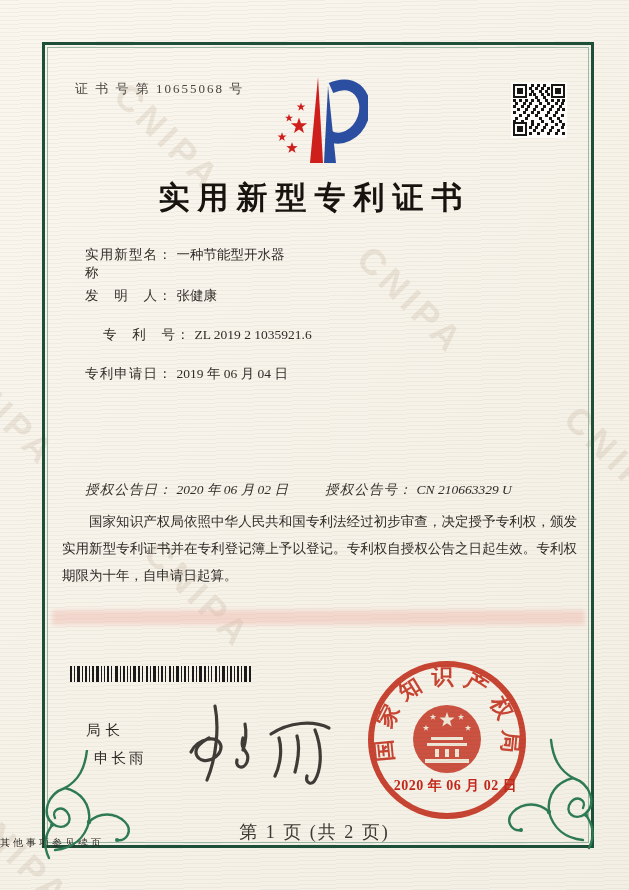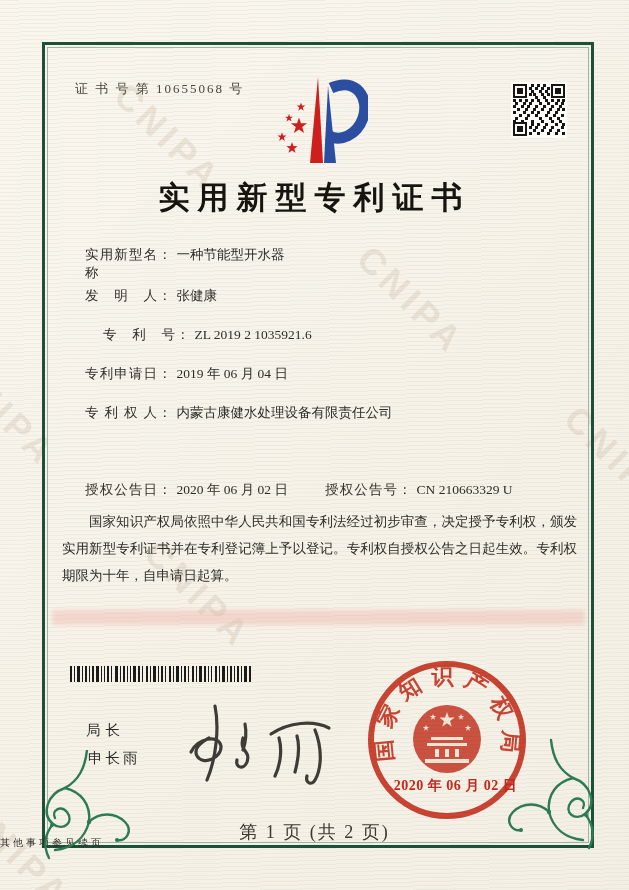--- a/index.html
+++ b/index.html
@@ -28,21 +28,21 @@
   .fcolon{display:inline-block;vertical-align:top;margin:0 5px 0 1px;}
   .fvalue{display:inline-block;vertical-align:top;white-space:pre-line;max-width:370px;}
   .fpair2{position:absolute;left:240px;top:0;}
   .bodytext{position:absolute;left:62px;right:52px;top:508px;font-size:13.5px;
     line-height:27px;text-align:justify;color:#2f2c28;}
   .bodytext p{margin:0;text-indent:2em;}
   .pinkband{position:absolute;left:52px;right:44px;top:610px;height:15px;
     background:#eeb2a8;opacity:.42;filter:blur(2px);border-radius:3px;}
   .barcode{position:absolute;left:70px;top:666px;}
   .sig-title{position:absolute;left:86px;top:721px;font-size:14.5px;letter-spacing:5px;}
-  .sig-name{position:absolute;left:88px;top:749px;font-size:14.5px;letter-spacing:3px;}
+  .sig-name{position:absolute;left:94px;top:749px;font-size:14.5px;letter-spacing:3px;}
   .signature{position:absolute;left:175px;top:700px;}
   .seal{position:absolute;left:362px;top:655px;mix-blend-mode:multiply;opacity:.93;}
   .seal-date{position:absolute;left:378px;top:777px;width:155px;text-align:center;
     color:#c3271b;font-size:14px;font-weight:bold;letter-spacing:.5px;z-index:5;}
   .pagenum{position:absolute;left:0;right:0;top:820px;text-align:center;
     font-size:18px;letter-spacing:2px;color:#3c3833;}
   .footnote{position:absolute;left:0;right:0;top:836px;
     font-size:10px;letter-spacing:3px;color:#2f2c28;}
   .flourish{position:absolute;z-index:4;}
 </style>
@@ -125,24 +125,21 @@
   </div>
   <div class="frow" style="top:246px;">
     <span class="flabel">实用新型名称</span><span class="fcolon">：</span><span class="fvalue">一种节能型开水器</span>
   </div>
   <div class="frow" style="top:326px;margin-left:18px;">
     <span class="flabel">专利号</span><span class="fcolon">：</span><span class="fvalue">ZL 2019 2 1035921.6</span>
   </div>
   <div class="frow" style="top:365px;">
     <span class="flabel">专利申请日</span><span class="fcolon">：</span><span class="fvalue">2019 年 06 月 04 日</span>
   </div>
-  <div class="frow" style="top:404px;">
-    <span class="flabel">专利权人</span><span class="fcolon">：</span><span class="fvalue">内蒙古康健水处理设备有限责任公司</span>
-  </div>
-  <div class="frow" style="top:481px;">
+  <div class="frow" style="top:481px;font-style:italic;">
     <span class="flabel">授权公告日</span><span class="fcolon">：</span><span class="fvalue">2020 年 06 月 02 日</span>
     <span class="fpair2">
       <span class="flabel">授权公告号</span><span class="fcolon">：</span><span class="fvalue">CN 210663329 U</span>
     </span>
   </div>
 
   <div class="bodytext">
     <p>国家知识产权局依照中华人民共和国专利法经过初步审查，决定授予专利权，颁发实用新型专利证书并在专利登记簿上予以登记。专利权自授权公告之日起生效。专利权期限为十年，自申请日起算。</p>
   </div>
 

